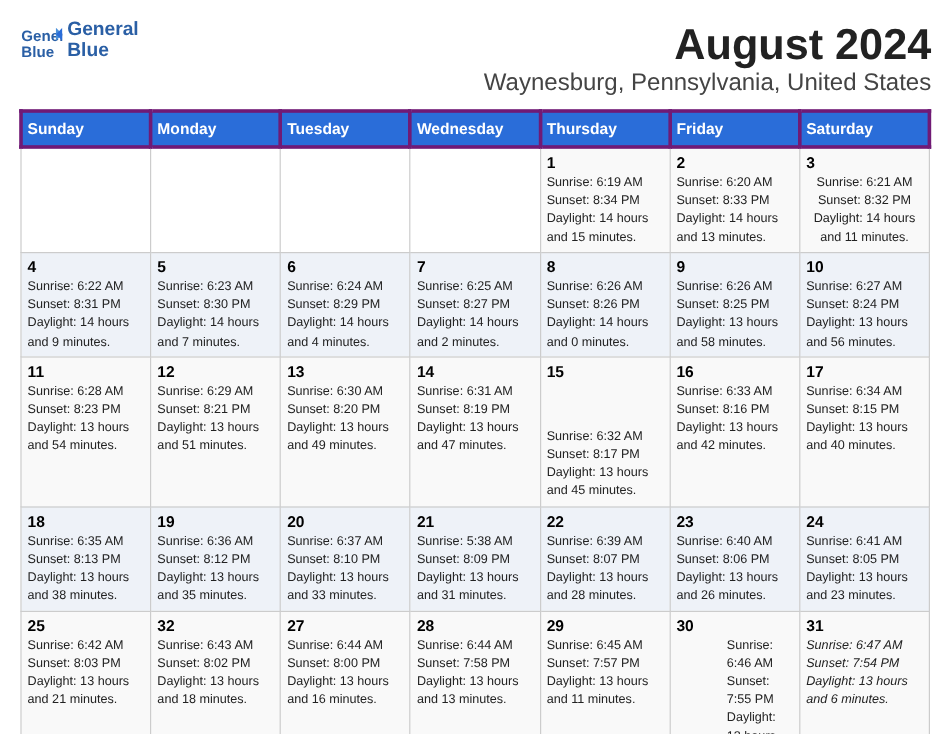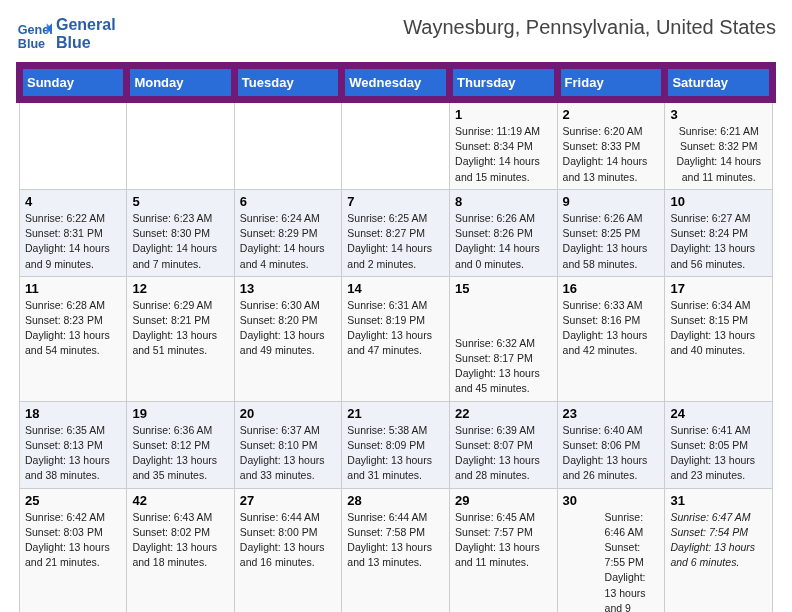--- a/index.html
+++ b/index.html
@@ -42,21 +42,21 @@
       border-collapse: collapse;
       font-size: 11px;
     }
     .calendar thead tr th {
       background-color: #2a6dd9;
       color: #fff;
       padding: 6px 4px;
       text-align: left;
       font-size: 13px;
       font-weight: bold;
-      border: 7px solid #701a75;
+      border: 3px solid #701a75;
     }
     .calendar tbody tr td {
       border: 1px solid #ccc;
       padding: 4px 5px;
       vertical-align: top;
       width: 108px;
       min-height: 80px;
       background: #fff;
     }
     .calendar tbody tr:nth-child(odd) td {
@@ -99,20 +99,21 @@
       <text x="2" y="35" font-size="14" font-weight="bold" fill="#2a5fa5">Blue</text>
       <polygon points="34,8 40,14 34,20" fill="#4a90d9"></polygon>
       <polygon points="34,14 40,8 40,20" fill="#2a6dd9"></polygon>
     </svg>
     <div style="display:flex;flex-direction:column;line-height:1.1;">
       <span style="font-size:16px;font-weight:bold;color:#2a5fa5;">General</span>
       <span style="font-size:16px;font-weight:bold;color:#2a5fa5;">Blue</span>
     </div>
   </div>
   <div class="title-area">
+    <div class="main-title">August 2024</div>
     <div class="subtitle">Waynesburg, Pennsylvania, United States</div>
   </div>
 </div>
 
 <table class="calendar">
   <thead>
     <tr id="days-header">
         <th>Sunday</th>
         <th>Monday</th>
         <th>Tuesday</th>
@@ -123,21 +124,21 @@
       </tr>
   </thead>
   <tbody id="calendar-body">
       <tr>
         <td class="empty-cell"></td>
         <td class="empty-cell"></td>
         <td class="empty-cell"></td>
         <td class="empty-cell"></td>
         <td>
           <div class="day-number">1</div>
-          <div class="day-info" style="white-space: pre-line;">Sunrise: 11:19 AM
+          <div class="day-info" style="white-space: pre-line;">Sunrise: 6:19 AM
 Sunset: 8:34 PM
 Daylight: 14 hours
 and 15 minutes.</div>
         </td>
         <td>
           <div class="day-number">2</div>
           <div class="day-info" style="white-space: pre-line;">Sunrise: 6:20 AM
 Sunset: 8:33 PM
 Daylight: 14 hours
 and 13 minutes.</div>
@@ -305,21 +306,21 @@
       </tr>
       <tr>
         <td>
           <div class="day-number">25</div>
           <div class="day-info" style="white-space: pre-line;">Sunrise: 6:42 AM
 Sunset: 8:03 PM
 Daylight: 13 hours
 and 21 minutes.</div>
         </td>
         <td>
-          <div class="day-number">42</div>
+          <div class="day-number">32</div>
           <div class="day-info" style="white-space: pre-line;">Sunrise: 6:43 AM
 Sunset: 8:02 PM
 Daylight: 13 hours
 and 18 minutes.</div>
         </td>
         <td>
           <div class="day-number">27</div>
           <div class="day-info" style="white-space: pre-line;">Sunrise: 6:44 AM
 Sunset: 8:00 PM
 Daylight: 13 hours

